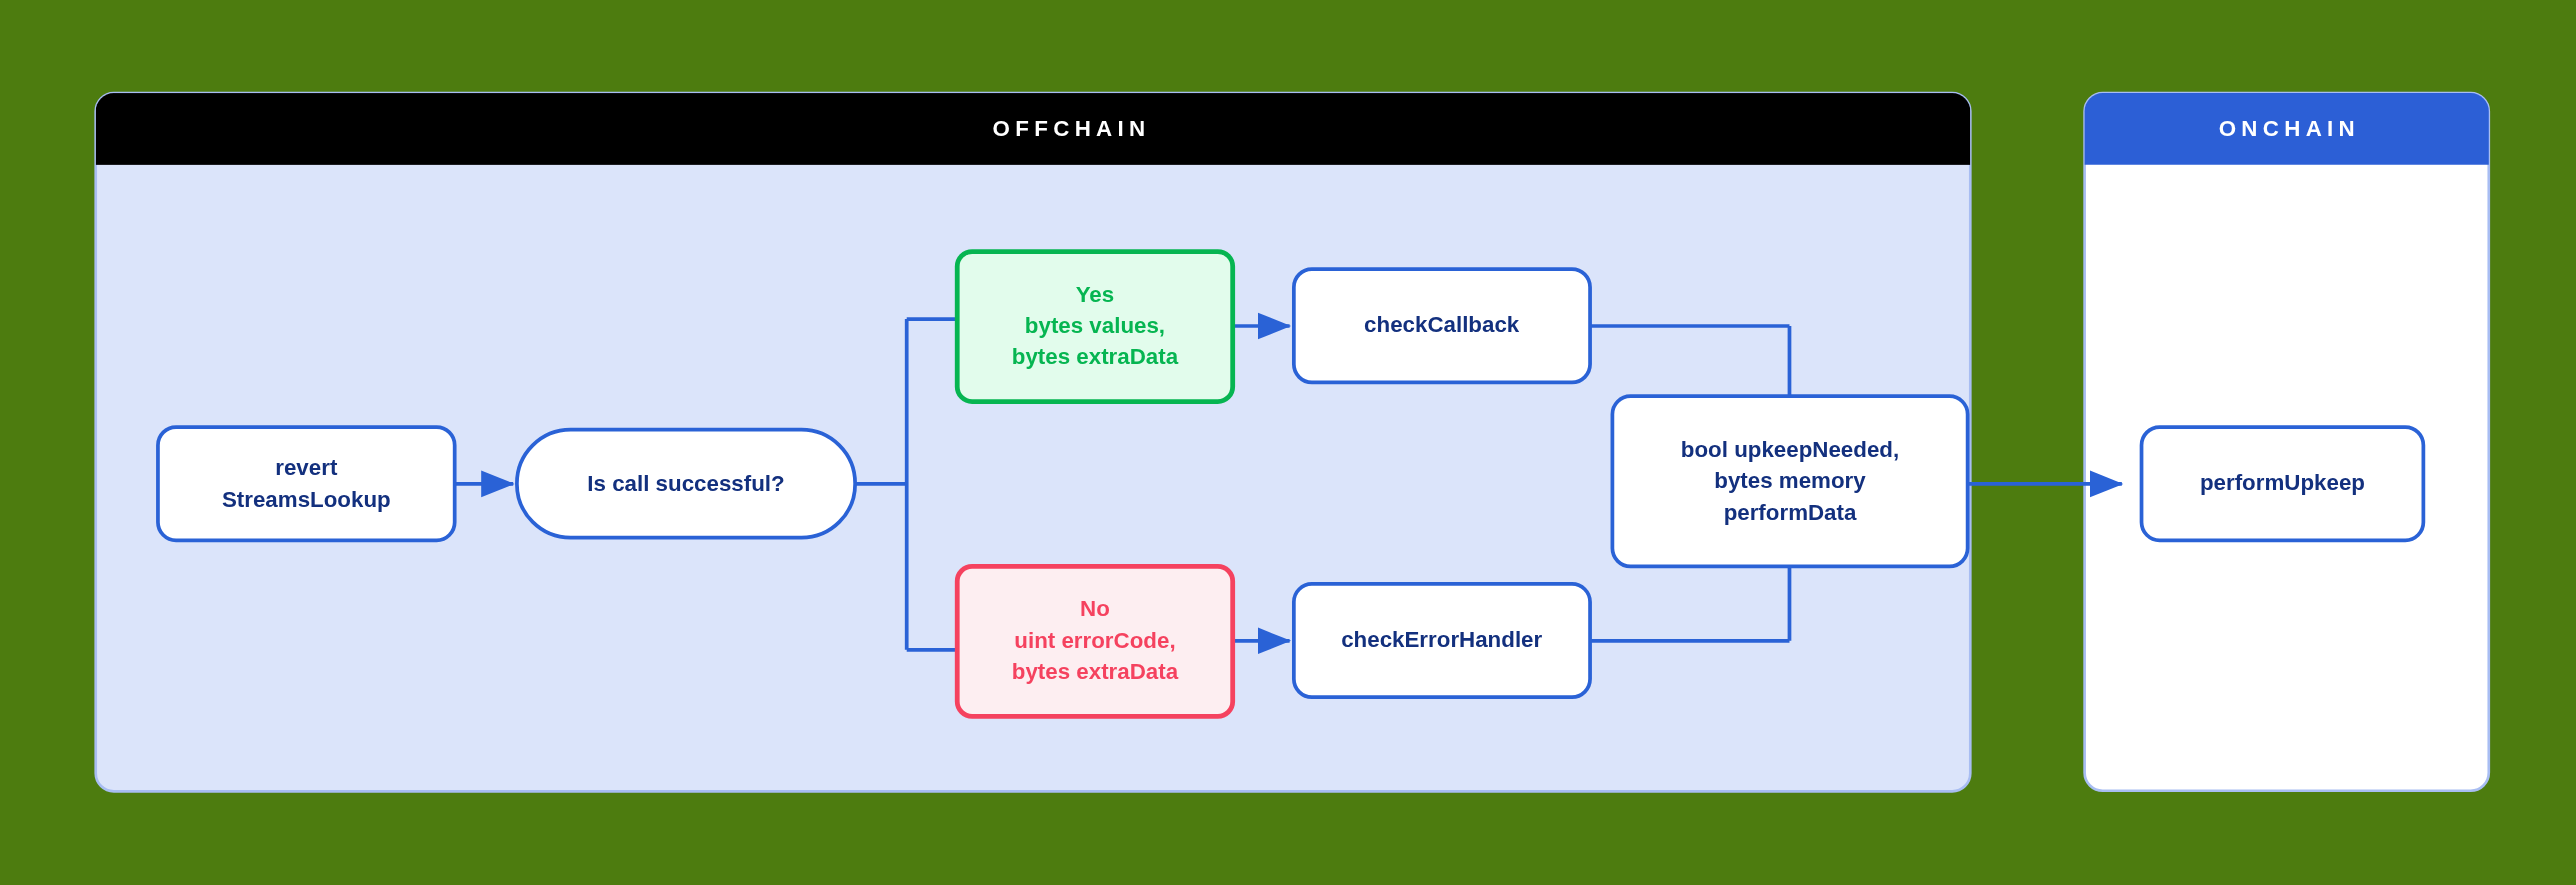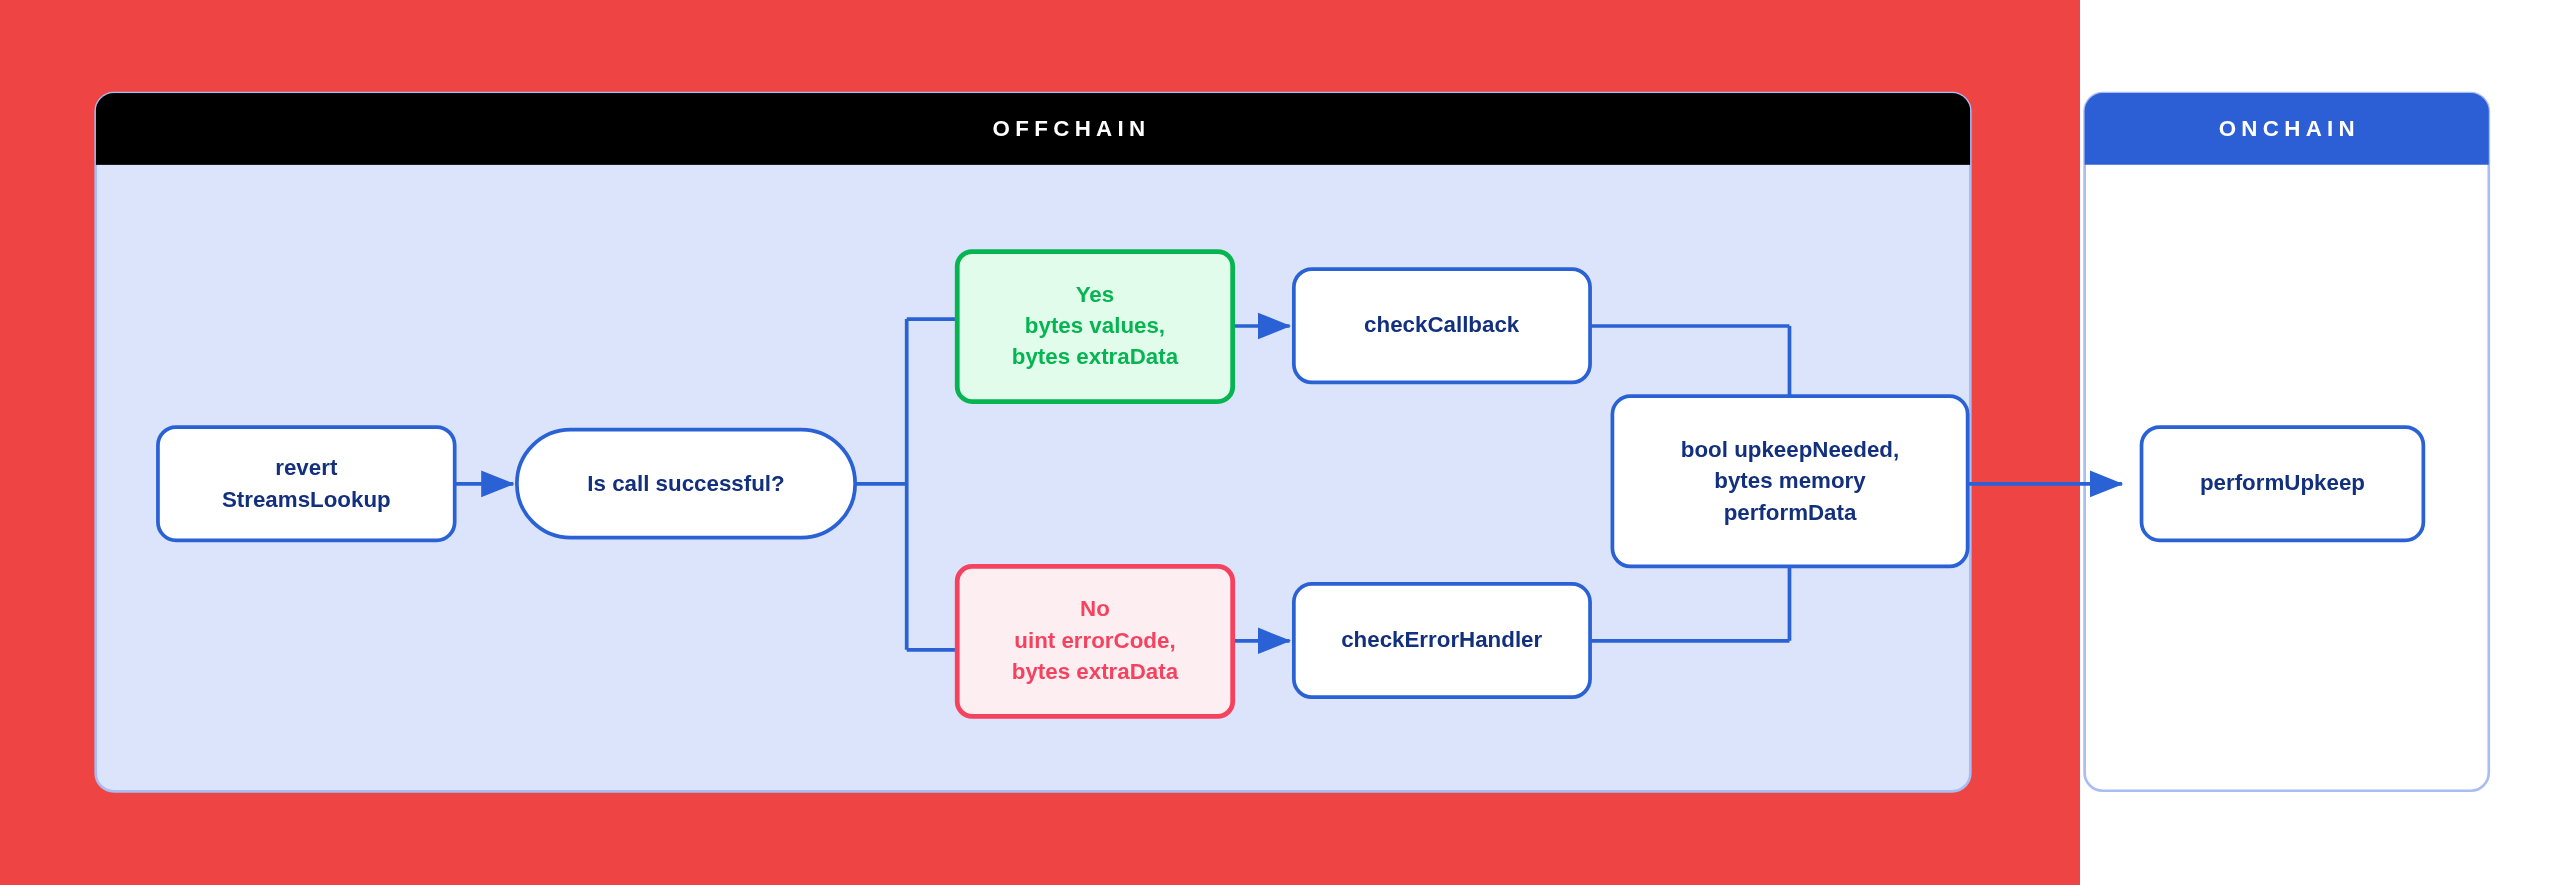--- a/index.html
+++ b/index.html
@@ -8,23 +8,23 @@
     background: #ffffff;
   }
   body {
     width: 2576px;
     height: 886px;
     font-family: "Liberation Sans", sans-serif;
     overflow: hidden;
   }
   #stage {
     position: relative;
-    width: 2080px;
+    width: 2576px;
     height: 886px;
-    background: #ef4444;
+    background: #4d7c0f;
   }
   svg.diagram {
     position: absolute;
     left: 0;
     top: 0;
     width: 2576px;
     height: 886px;
     display: block;
   }
   .node-text {

